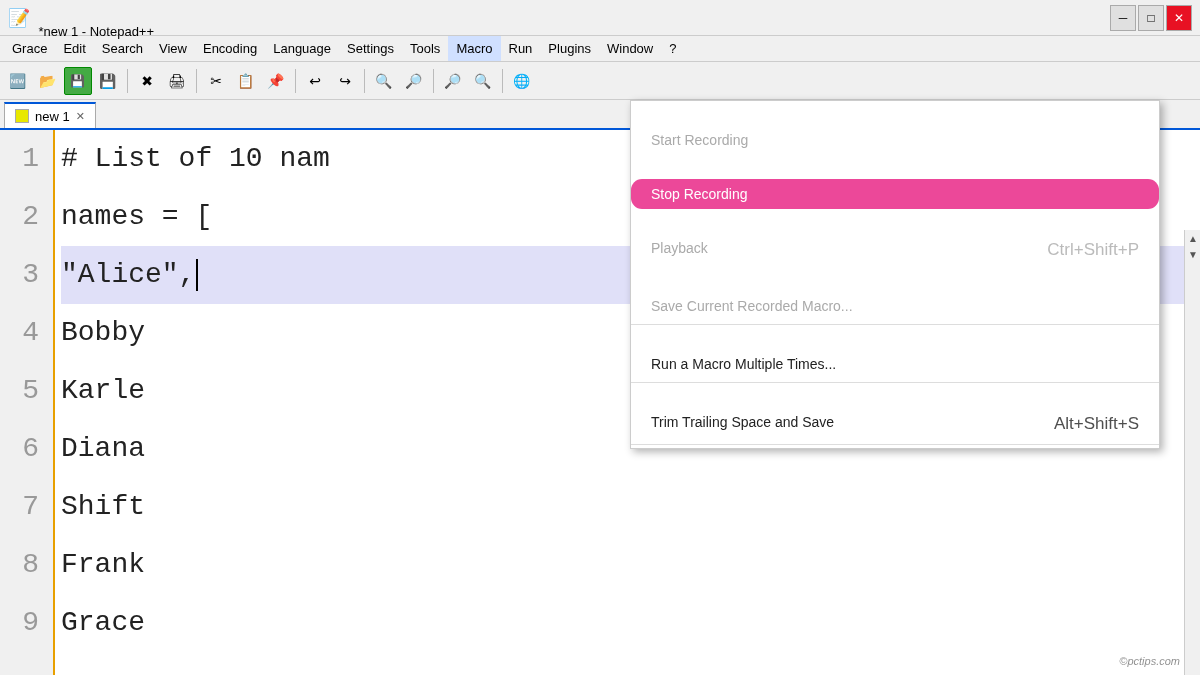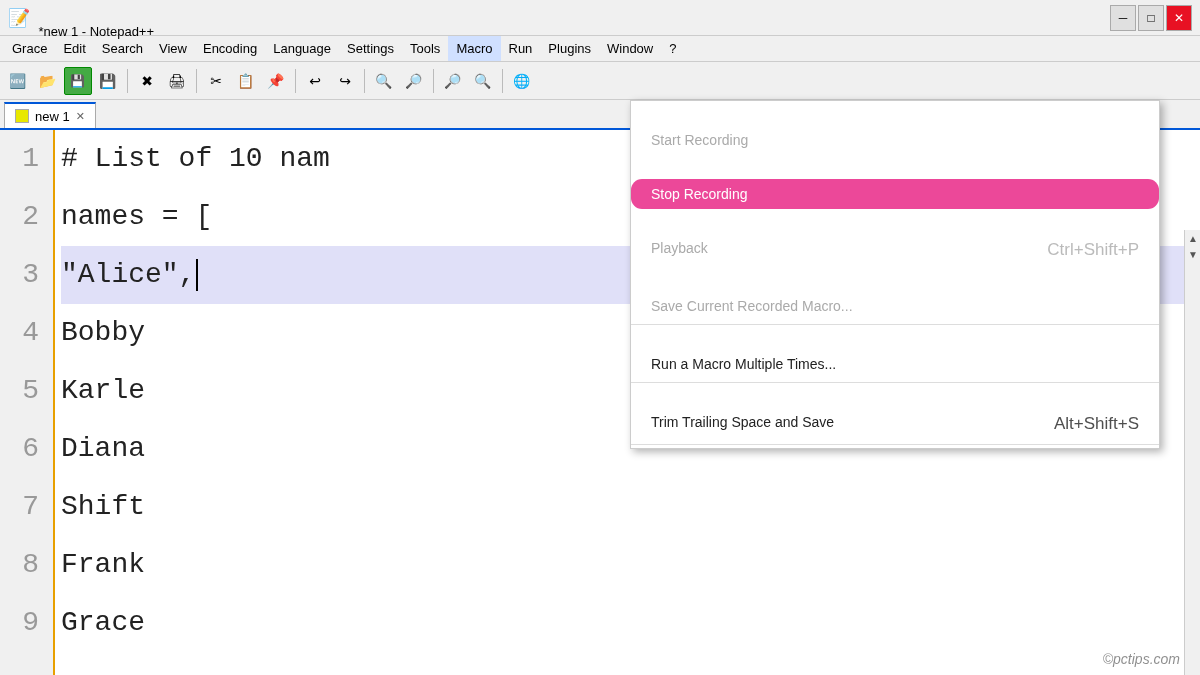--- a/index.html
+++ b/index.html
@@ -254,21 +254,21 @@
       color: #555;
       cursor: pointer;
     }
 
     
     #watermark {
       position: absolute;
       bottom: 8px;
       right: 20px;
       color: rgba(0,0,0,0.45);
-      font-size: 14px;
+      font-size: 11px;
       font-style: italic;
     }
   </style>
 </head>
 <body>
 
 <div id="title-bar">
   <span style="font-size:18px;">📝</span>
   <span style="font-size:13px; flex:1;margin-top:28px;">*new 1 - Notepad++</span>
   <div class="win-controls">

